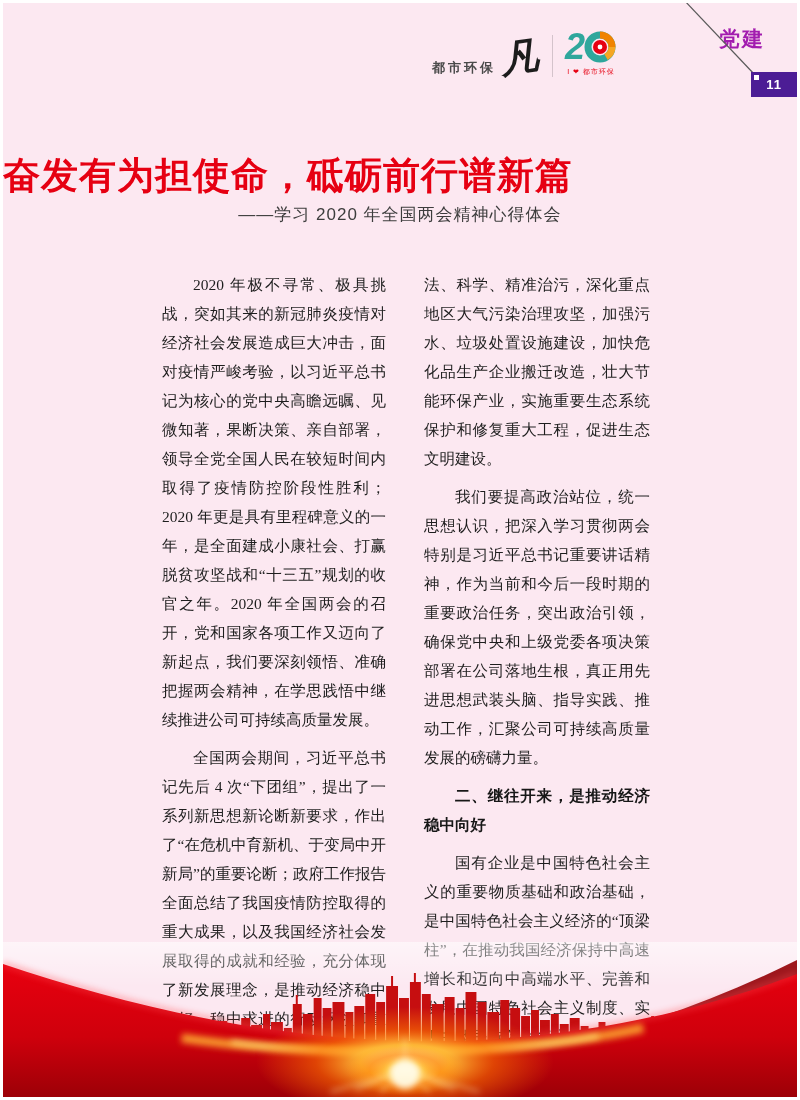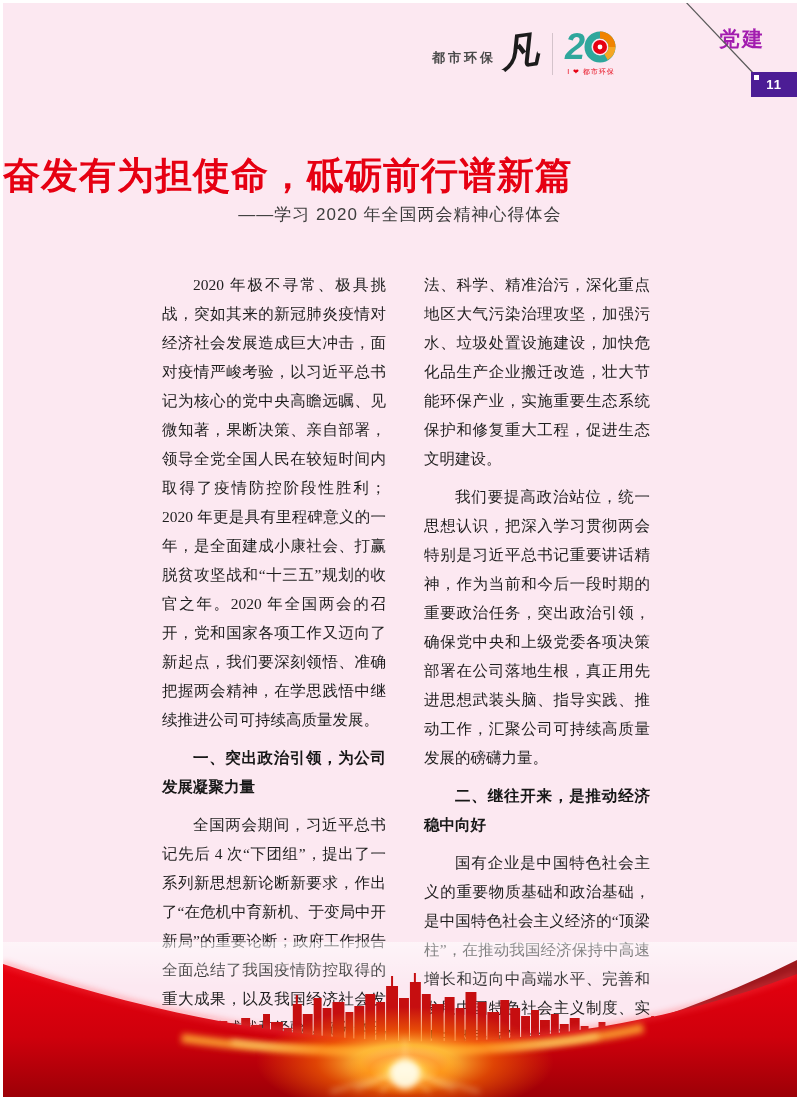--- a/index.html
+++ b/index.html
@@ -5,21 +5,21 @@
   html,body{margin:0;padding:0;}
   body{
     width:800px;height:1100px;position:relative;background:#ffffff;
     font-family:"Liberation Sans","DejaVu Sans",sans-serif;overflow:hidden;
   }
   .page{
     position:absolute;left:3px;top:3px;right:3px;bottom:3px;
     background:#fce8f1;overflow:hidden;
   }
   
-  .brand{position:absolute;top:24px;right:180px;display:flex;align-items:center;}
+  .brand{position:absolute;top:24px;right:180px;display:flex;align-items:flex-end;}
   .brand-text{font-size:13px;letter-spacing:3px;color:#4a4a4a;margin-top:12px;font-weight:600;}
   .brand-mark{
     font-family:"Liberation Serif","DejaVu Serif",serif;
     font-size:38px;line-height:38px;color:#1c1c1c;font-weight:700;
     transform:rotate(-8deg);margin-left:4px;font-style:italic;
   }
   .brand-divider{width:1px;height:42px;background:#d4c3cb;margin:4px 12px 0 14px;}
   .anniv{display:flex;flex-direction:column;align-items:center;margin-top:2px;}
   .anniv-row{display:flex;align-items:center;}
   .anniv-2{font-size:36px;line-height:36px;font-weight:800;color:#2fa79c;font-style:italic;}
@@ -93,21 +93,20 @@
   <div class="page-tab">
     <span class="sq"></span>
     <span class="num">11</span>
   </div>
 
   <div class="title">奋发有为担使命，砥砺前行谱新篇</div>
   <div class="subtitle">——学习 2020 年全国两会精神心得体会</div>
 
   <div class="col col-left">
     <p>2020 年极不寻常、极具挑战，突如其来的新冠肺炎疫情对经济社会发展造成巨大冲击，面对疫情严峻考验，以习近平总书记为核心的党中央高瞻远瞩、见微知著，果断决策、亲自部署，领导全党全国人民在较短时间内取得了疫情防控阶段性胜利；2020 年更是具有里程碑意义的一年，是全面建成小康社会、打赢脱贫攻坚战和“十三五”规划的收官之年。2020 年全国两会的召开，党和国家各项工作又迈向了新起点，我们要深刻领悟、准确把握两会精神，在学思践悟中继续推进公司可持续高质量发展。</p>
-    <p class="head">一、突出政治引领，为公司发展凝聚力量</p>
     <p>全国两会期间，习近平总书记先后 4 次“下团组”，提出了一系列新思想新论断新要求，作出了“在危机中育新机、于变局中开新局”的重要论断；政府工作报告全面总结了我国疫情防控取得的重大成果，以及我国经济社会发展取得的成就和经验，充分体现了新发展理念，是推动经济稳中向好、稳中求进的行动纲领和重要指南。其中，与公司发展相关的论述，为我们指明了方向：国企要聚焦主责主业，健全市场化经营机制，提高核心竞争力；要提高科技创新支撑能力，引导企业增加研发投入；要提高生态环境治理成效，突出依</p>
   </div>
 
   <div class="col col-right">
     <p class="noindent">法、科学、精准治污，深化重点地区大气污染治理攻坚，加强污水、垃圾处置设施建设，加快危化品生产企业搬迁改造，壮大节能环保产业，实施重要生态系统保护和修复重大工程，促进生态文明建设。</p>
     <p>我们要提高政治站位，统一思想认识，把深入学习贯彻两会特别是习近平总书记重要讲话精神，作为当前和今后一段时期的重要政治任务，突出政治引领，确保党中央和上级党委各项决策部署在公司落地生根，真正用先进思想武装头脑、指导实践、推动工作，汇聚公司可持续高质量发展的磅礴力量。</p>
     <p class="head">二、继往开来，是推动经济稳中向好</p>
     <p>国有企业是中国特色社会主义的重要物质基础和政治基础，是中国特色社会主义经济的“顶梁柱”，在推动我国经济保持中高速增长和迈向中高端水平、完善和发展中国特色社会主义制度、实现中华民族伟大复兴中国梦的进程中，国有企业肩负着重大历史使命和责任。</p>
     <p>作为央企，公司始终坚决贯彻落实党和国家方针政策，率先垂范，投身环保事业，彰显国企担当。特别是党的十八大以来，公司积极践行习近平生态文明思想，坚持“领先技术 创造优美环境”的企业愿景，在技术创新与商业模式创新驱动下，</p>
   </div>

